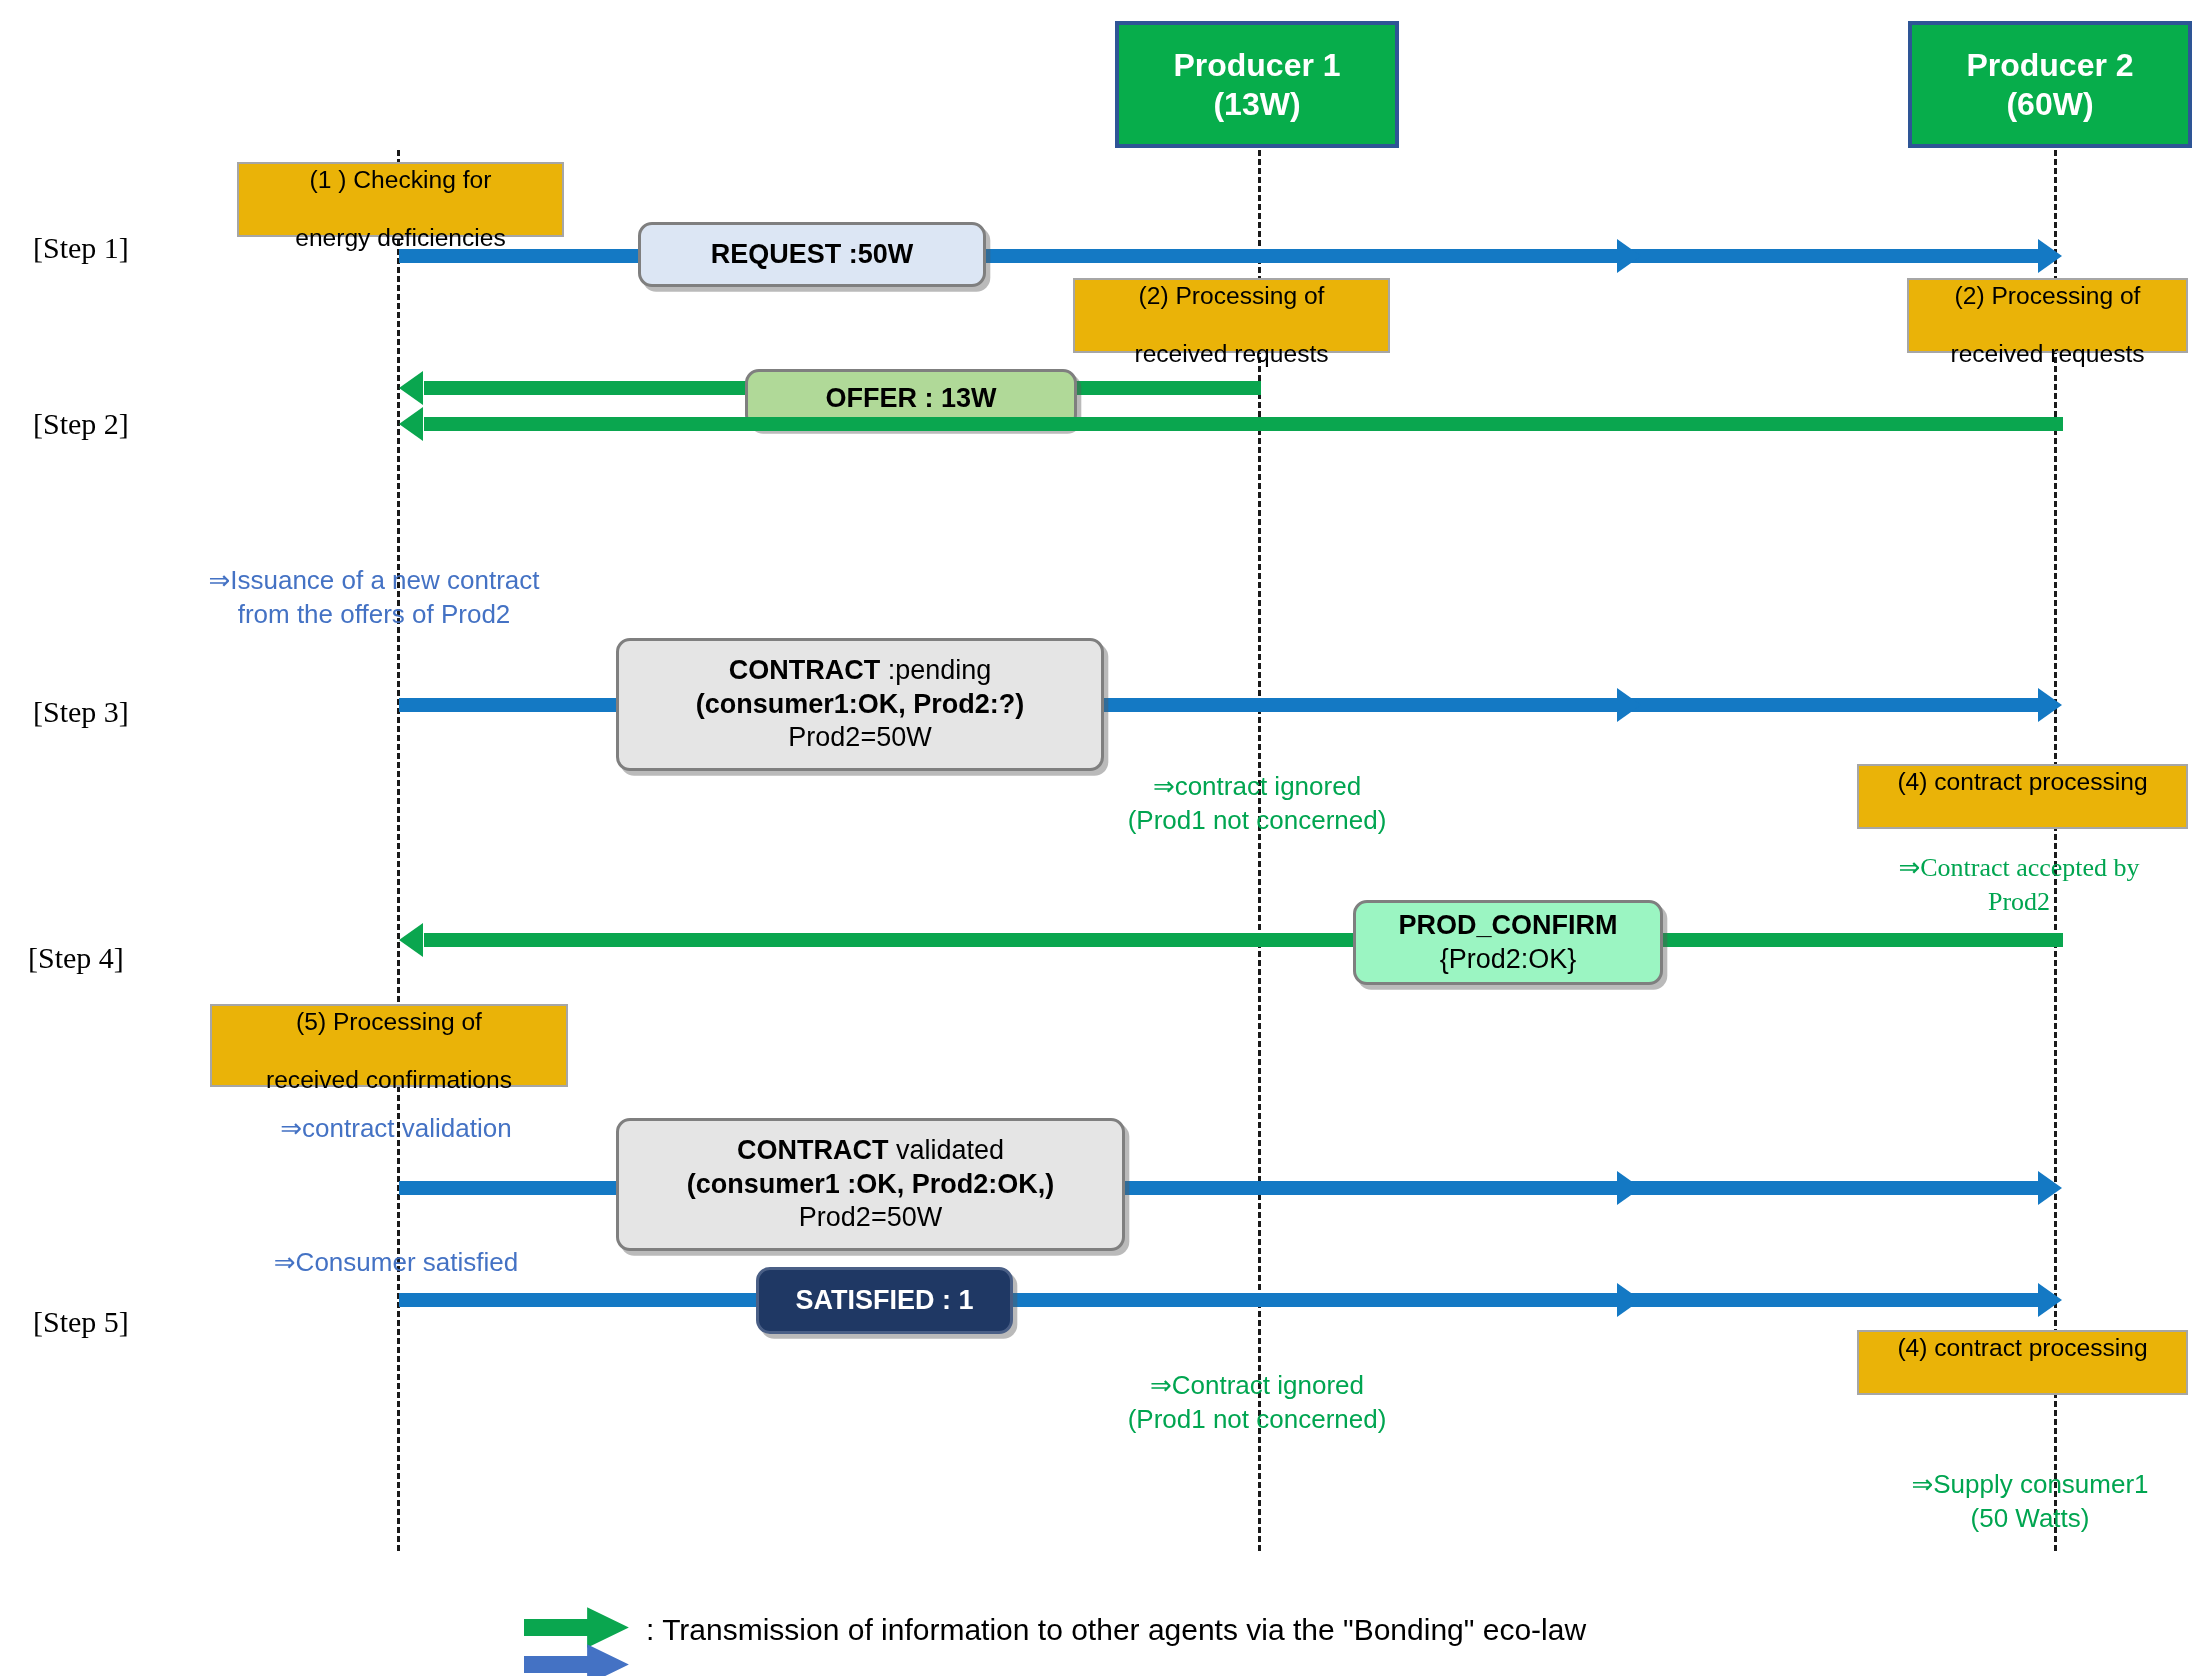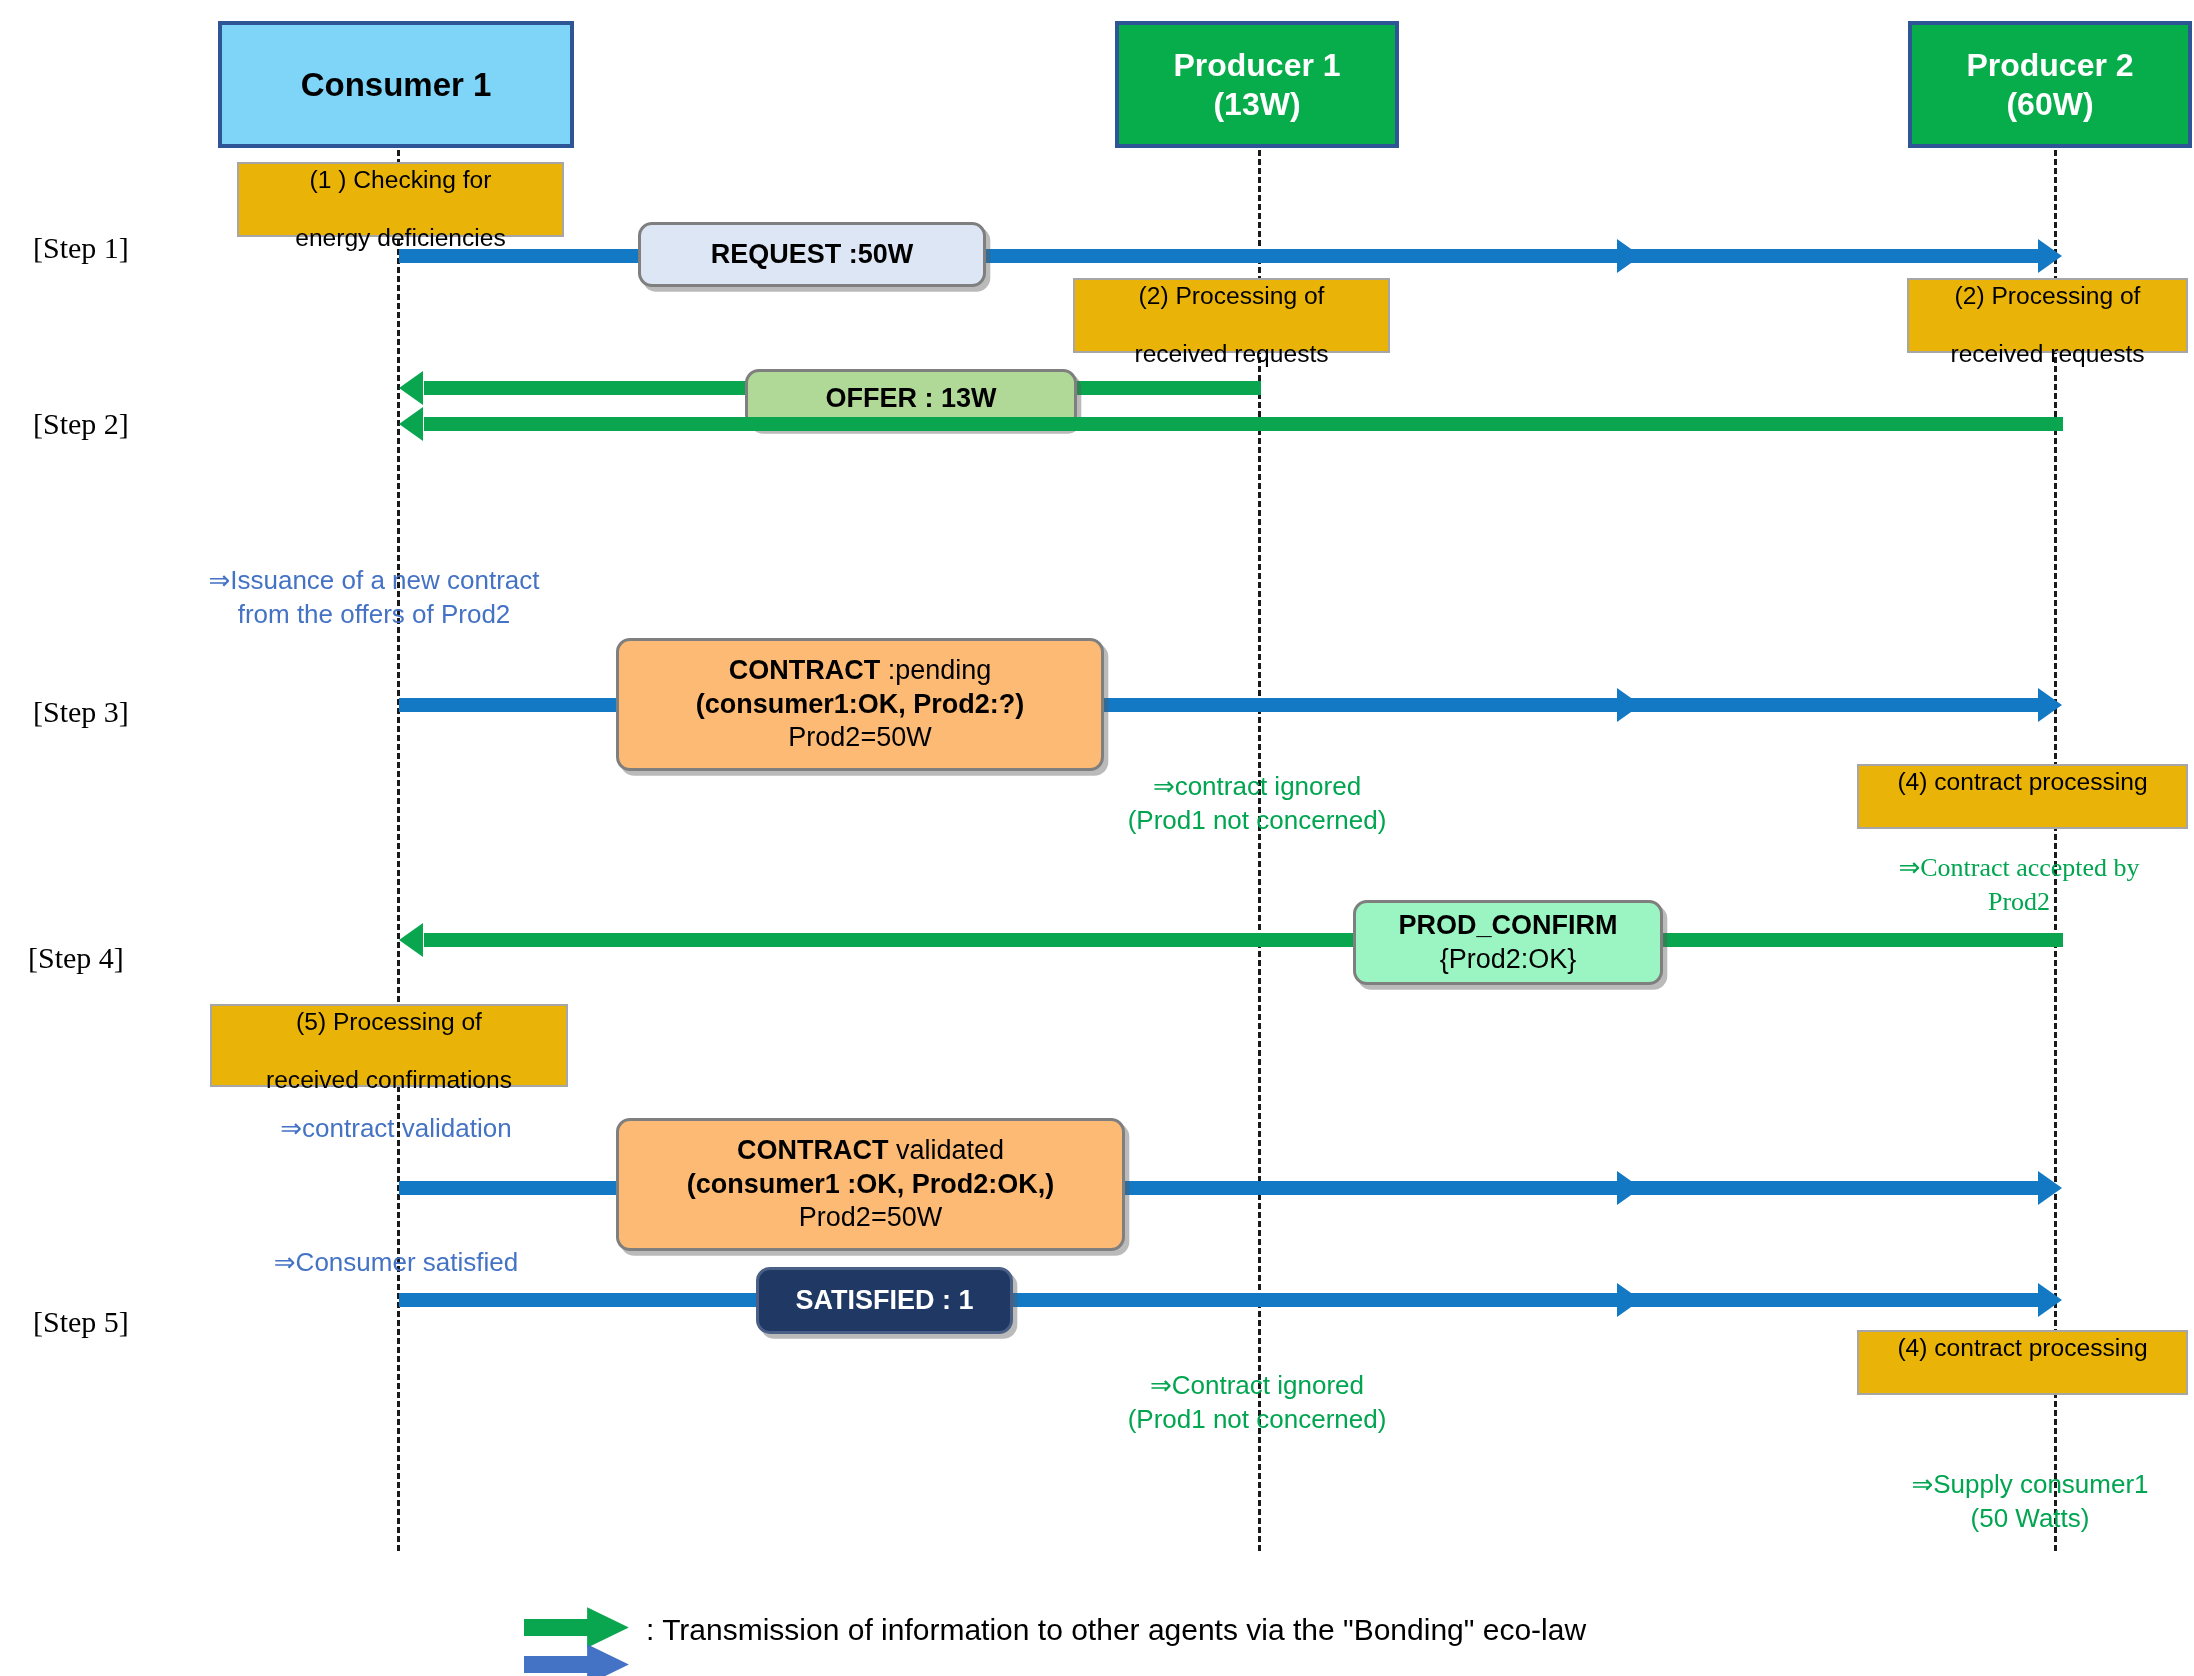--- a/index.html
+++ b/index.html
@@ -31,21 +31,21 @@
   .msg.blue .head.right{border-left:24.6px solid #1479c4;}
   .msg.green .shaft{background:#0aa64f;}
   .msg.green .head.left{border-right:24.6px solid #0aa64f;}
 
   
   .chip{position:absolute;box-sizing:border-box;border:3.7px solid #7f7f7f;
         border-radius:14px;display:flex;flex-direction:column;
         align-items:center;justify-content:center;text-align:center;
         line-height:1.25;box-shadow:4.3px 4.8px 0 rgba(90,90,90,.42);}
   .chip.lblue{background:#dce6f4;color:#000;}
-  .chip.midblue{background:#fdba74;color:#000;}
+  .chip.midblue{background:#e5e5e5;color:#000;}
   .chip.green{background:#b0d998;color:#000;}
   .chip.mint{background:#9bf5c2;color:#000;}
   .chip.navy{background:#1f3864;color:#fff;border-color:#4a5f86;}
   .chip b{font-weight:bold;}
   .chip .reg{font-weight:normal;}
 
   
   .anno{position:absolute;text-align:center;line-height:1.3;}
   .anno.blue{color:#4472c4;}
   .anno.green{color:#00a550;}
@@ -57,23 +57,20 @@
 </style>
 </head>
 <body>
 
 <div id="stage">
 
   <div class="lifeline" style="left:397px; top:150px; height:1401px;"></div>
   <div class="lifeline" style="left:1258px; top:150px; height:1401px;"></div>
   <div class="lifeline" style="left:2054px; top:150px; height:1401px;"></div>
 
-  <div class="actor consumer" style="left:218px; top:21.4px; width:356px; height:127px; font-size:33px;">
-    <span>Consumer 1</span>
-  </div>
 
   <div class="actor producer" style="left:1115px; top:21.4px; width:284px; height:127px; font-size:32px;">
     <span>Producer 1</span>
     <span>(13W)</span>
   </div>
 
   <div class="actor producer" style="left:1908px; top:21.4px; width:284px; height:127px; font-size:32px;">
     <span>Producer 2</span>
     <span>(60W)</span>
   </div>

